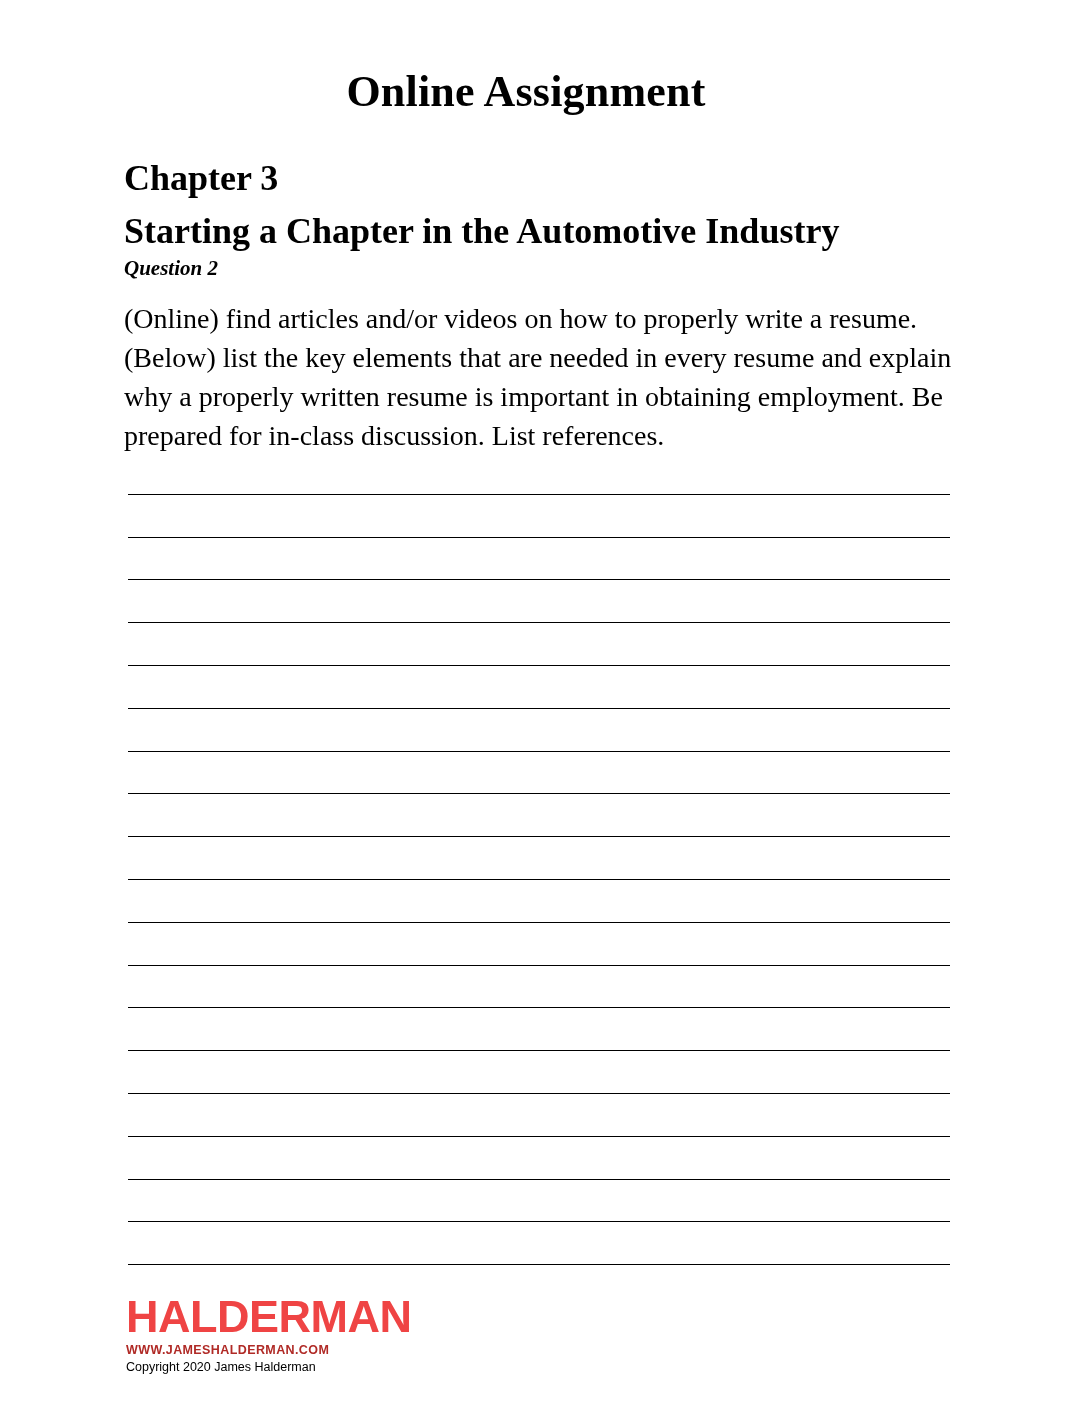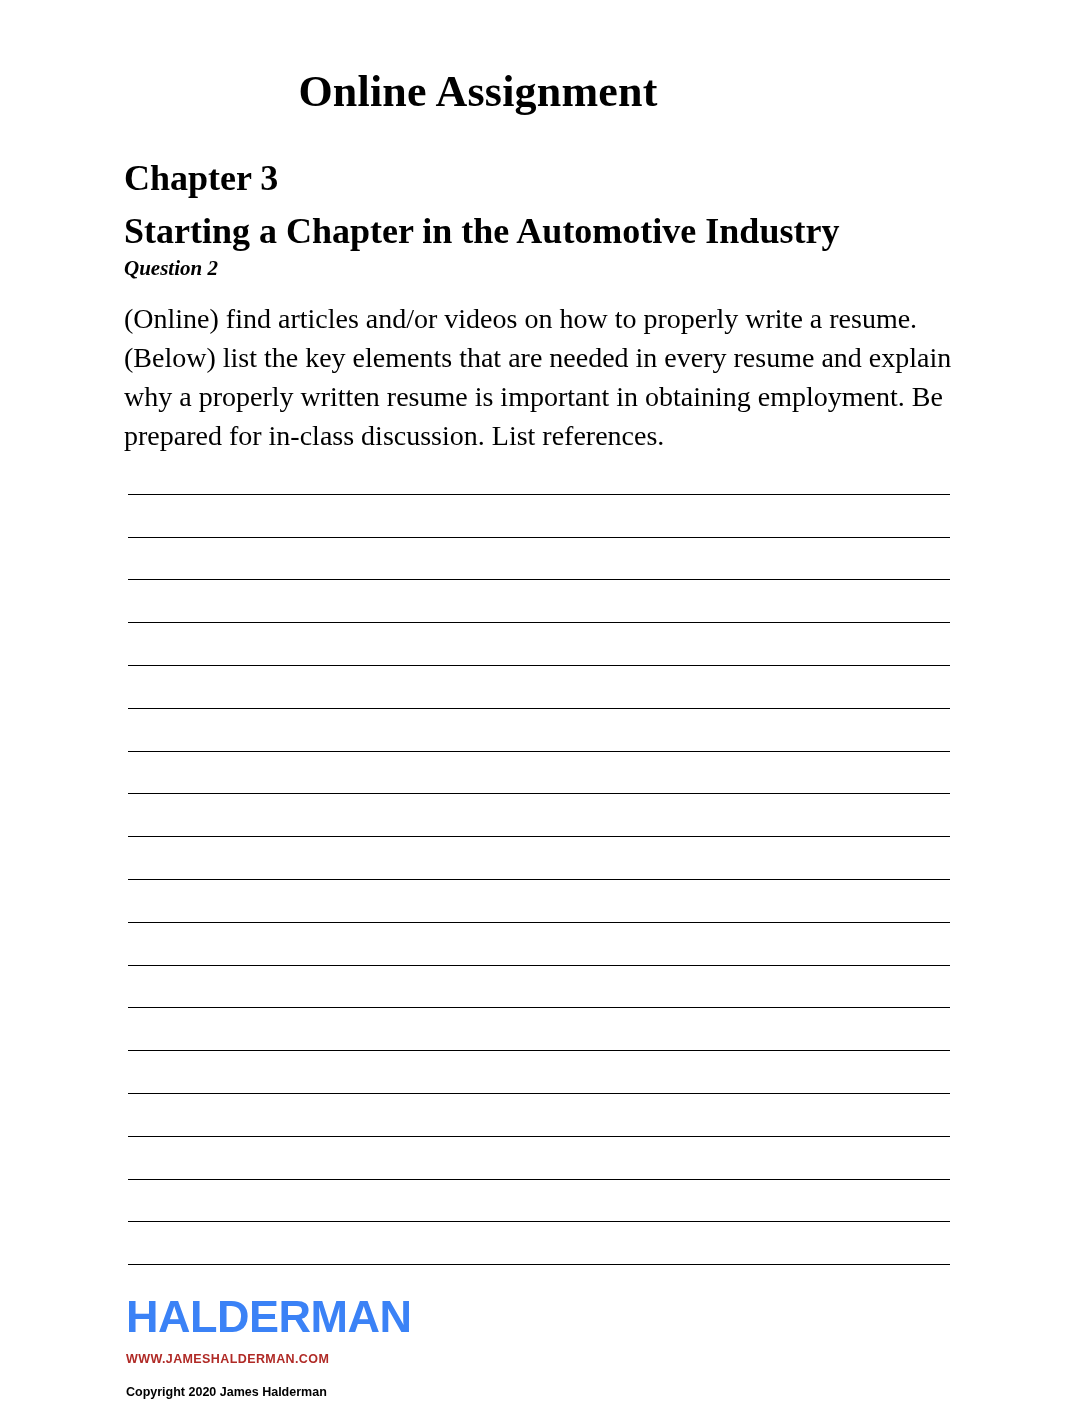--- a/index.html
+++ b/index.html
@@ -24,20 +24,21 @@
     position: absolute;
     top: 68px;
     left: 0;
     width: 956px;
     text-align: center;
     font-family: "Liberation Serif", serif;
     font-weight: bold;
     font-size: 44px;
     letter-spacing: 0.2px;
     line-height: 1.1;
+    padding-left: 48px;
   }
   .chapter-block {
     position: absolute;
     top: 152px;
     left: 124px;
     width: 840px;
   }
   .chapter-line {
     font-family: "Liberation Serif", serif;
     font-weight: bold;
@@ -87,28 +88,28 @@
     letter-spacing: -0.5px;
     color: #b02a26;
     line-height: 1;
   }
   .brand-url {
     font-family: "Liberation Sans", sans-serif;
     font-weight: bold;
     font-size: 12.5px;
     letter-spacing: 0.4px;
     color: #b02a26;
-    margin-top: 13px;
+    margin-top: 4px;
   }
   .copyright {
     font-family: "Liberation Sans", sans-serif;
-    font-weight: bold;
+    font-weight: normal;
     font-size: 12.5px;
     color: #000000;
-    margin-top: 19px;
+    margin-top: 3px;
   }
 </style>
 </head>
 <body>
 
 <div class="page">
 
   <div class="doc-title">Online Assignment</div>
 
   <div class="chapter-block">
@@ -136,18 +137,18 @@
       <div class="answer-line"></div>
       <div class="answer-line"></div>
       <div class="answer-line"></div>
       <div class="answer-line"></div>
       <div class="answer-line"></div>
       <div class="answer-line"></div>
       <div class="answer-line"></div>
     </div>
 
   <div class="footer">
-    <div class="brand" style="color: #3b82f6;">HALDERMAN</div>
+    <div class="brand" style="color: #ef4444;">HALDERMAN</div>
     <div class="brand-url" style="color: rgb(176, 42, 38);">WWW.JAMESHALDERMAN.COM</div>
     <div class="copyright">Copyright 2020 James Halderman</div>
   </div>
 
 </div>
 
 </body></html>

